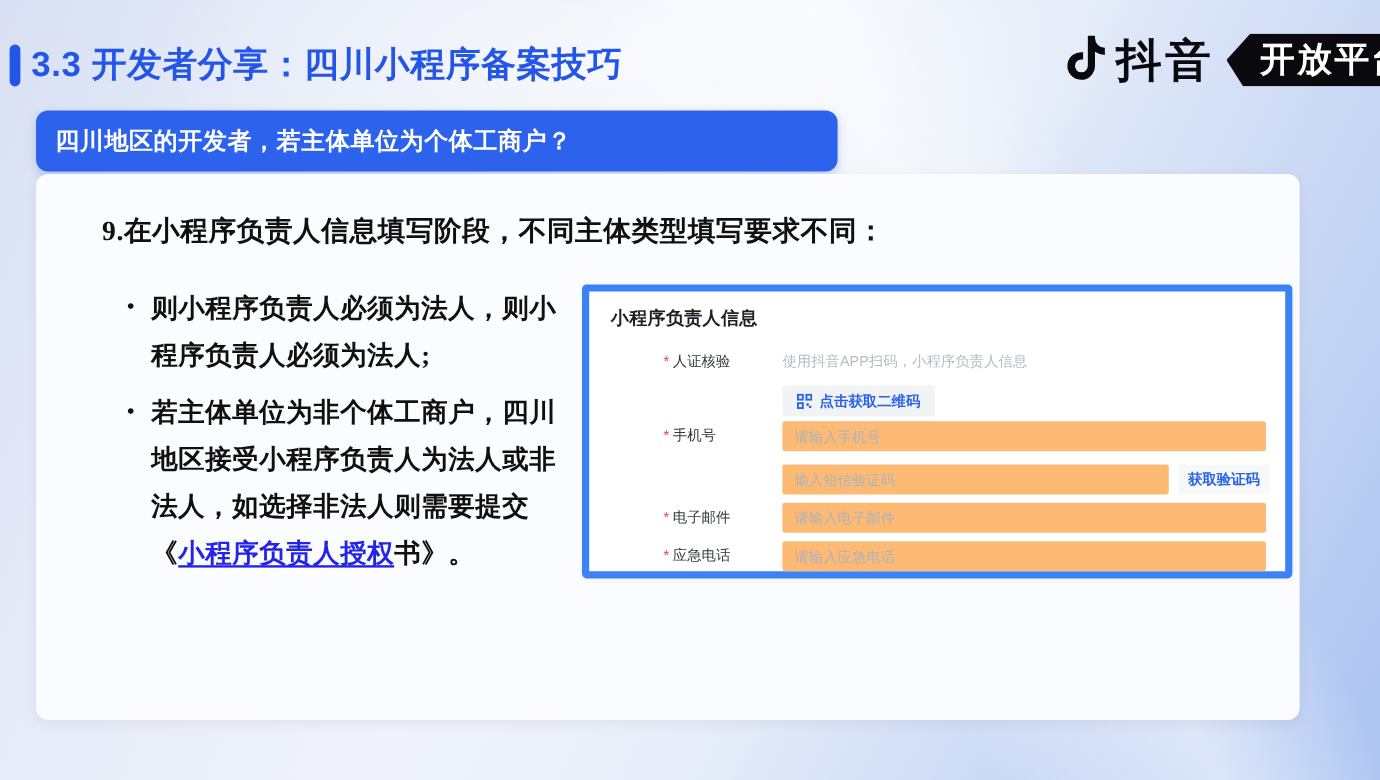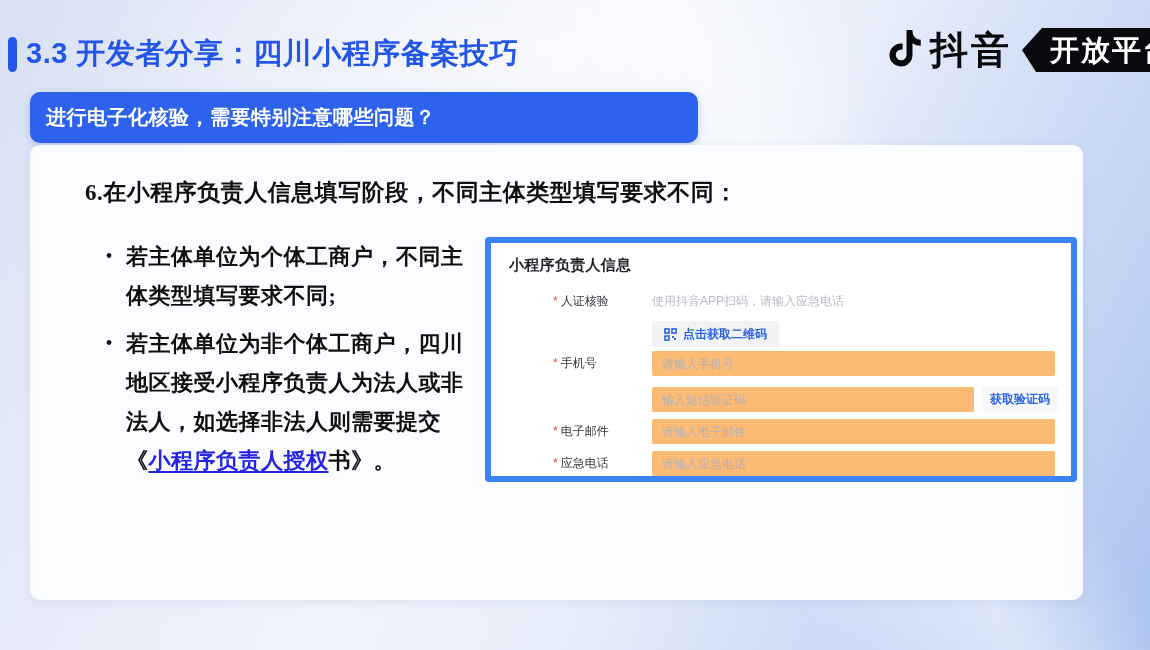--- a/index.html
+++ b/index.html
@@ -98,45 +98,45 @@
   <span>
     <svg width="46" height="48" viewBox="0 0 48 48">
       <path fill="#0A0A0E" d="M33.9 3h-6.2v26.1a5.6 5.6 0 1 1-5.6-5.6c.52 0 1.02.07 1.5.2v-6.4a12 12 0 1 0 10.3 11.8V16.9a14.8 14.8 0 0 0 8.6 2.7v-6.2a8.7 8.7 0 0 1-8.6-8.6z"></path>
     </svg>
   </span>
   <span class="logo-text">抖音</span>
   <span class="logo-badge">开放平台</span>
 </div>
 
 <div class="banner">
-  <span class="banner-text">进行电子化核验，需要特别注意哪些问题？</span>
+  <span class="banner-text">四川地区的开发者，若主体单位为个体工商户？</span>
 </div>
 
 <div class="slide-card">
 
-  <div class="content-heading">6.在小程序负责人信息填写阶段，不同主体类型填写要求不同：</div>
+  <div class="content-heading">9.在小程序负责人信息填写阶段，不同主体类型填写要求不同：</div>
 
   <div class="bullets">
     <div class="bullet">
       <span class="bullet-dot">•</span>
-      <span class="bullet-text">若主体单位为个体工商户，不同主体类型填写要求不同;</span>
+      <span class="bullet-text">则小程序负责人必须为法人，则小程序负责人必须为法人;</span>
     </div>
     <div class="bullet">
       <span class="bullet-dot">•</span>
       <span class="bullet-text"><span>若主体单位为非个体工商户，四川地区接受小程序负责人为法人或非法人，如选择非法人则需要提交《</span><a class="bullet-link">小程序负责人授权</a><span>书》。</span></span>
     </div>
   </div>
 
   <div class="form-card">
     <div class="form-title">小程序负责人信息</div>
 
     <div class="frow" style="top:46px">
       <div class="flabel"><span class="req">*</span><span>人证核验</span></div>
       <div class="ffield">
-        <div class="helper">使用抖音APP扫码，请输入应急电话</div>
+        <div class="helper">使用抖音APP扫码，小程序负责人信息</div>
         <div class="qr-btn">
           <span>
             <svg width="13" height="13" viewBox="0 0 14 14">
               <g fill="none" stroke="currentColor" stroke-width="1.7">
                 <rect x="1" y="1" width="4.4" height="4.4"></rect>
                 <rect x="8.6" y="1" width="4.4" height="4.4"></rect>
                 <rect x="1" y="8.6" width="4.4" height="4.4"></rect>
               </g>
               <path fill="currentColor" d="M8.6 8.6h2.2v2.2H8.6zM10.9 10.9h2.1v2.1h-2.1z"></path>
             </svg>

